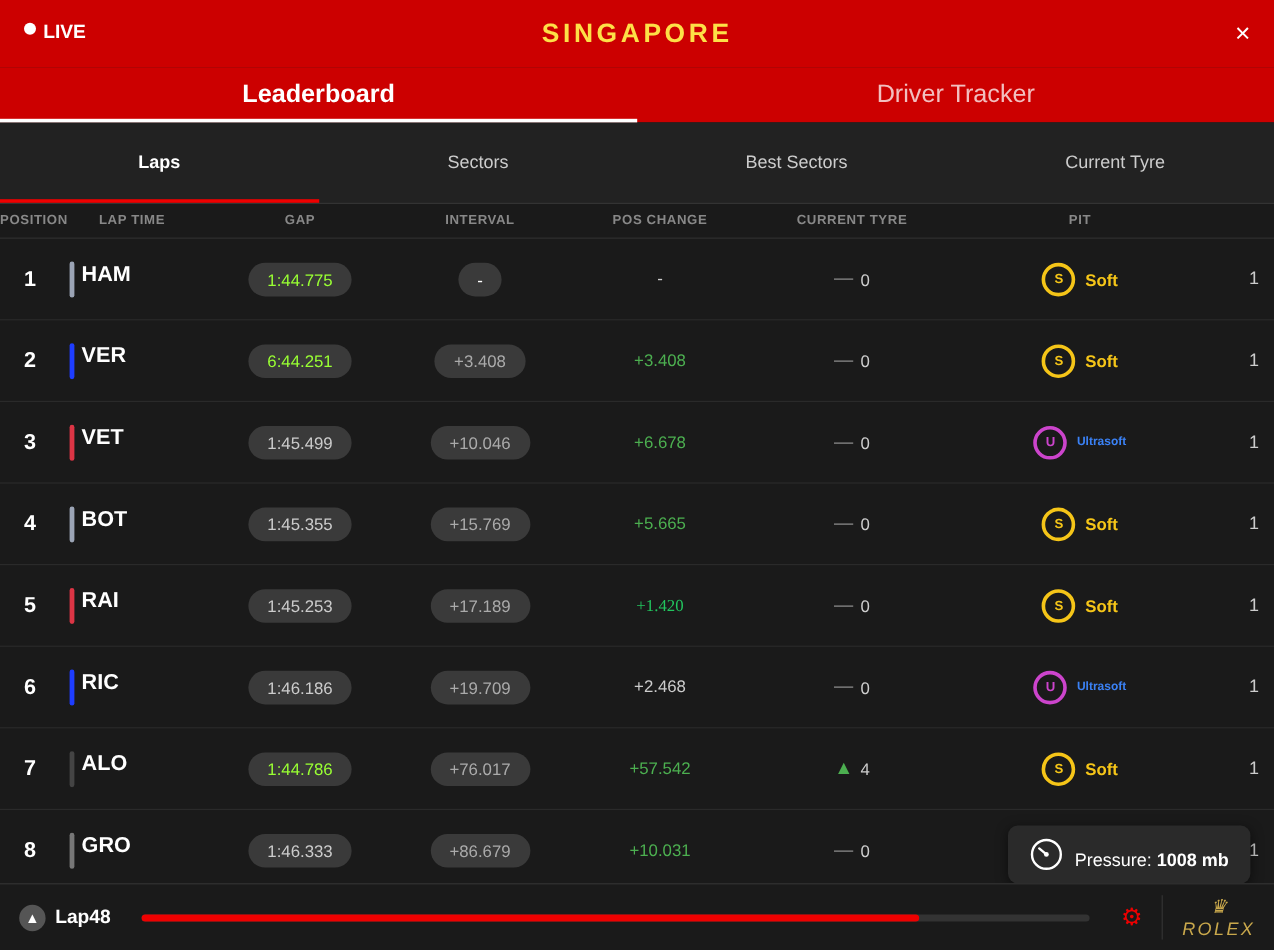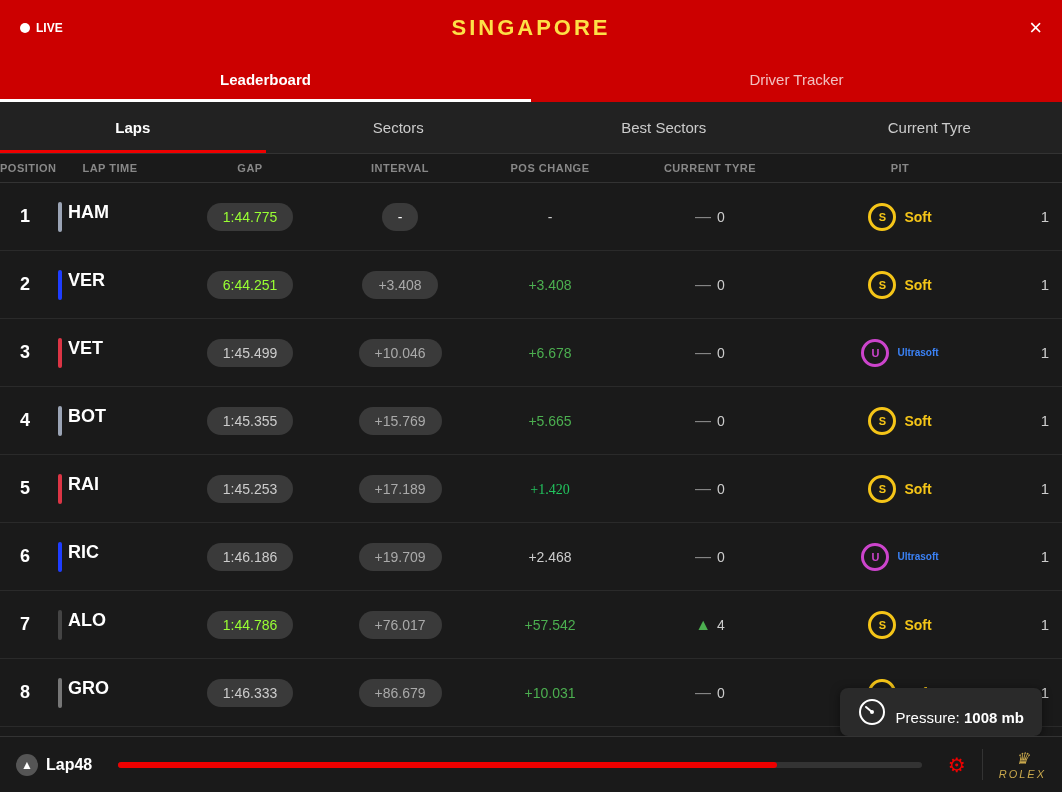--- a/index.html
+++ b/index.html
@@ -19,23 +19,22 @@
       height: 56px;
       display: flex;
       align-items: center;
       justify-content: center;
       position: relative;
     }
     .live-badge {
       position: absolute;
       left: 20px;
       display: flex;
-      align-items: center;
       gap: 6px;
-      font-size: 12px;
+      font-size: 16px;
       font-weight: bold;
       color: #fff;
     }
     .live-dot {
       width: 10px;
       height: 10px;
       background: #fff;
       border-radius: 50%;
     }
     .header-title {
@@ -58,21 +57,21 @@
     .nav-tabs {
       background: #cc0000;
       display: flex;
       height: 46px;
     }
     .nav-tab {
       flex: 1;
       display: flex;
       align-items: center;
       justify-content: center;
-      font-size: 15px;
+      font-size: 21px;
       color: rgba(255,255,255,0.75);
       cursor: pointer;
       position: relative;
     }
     .nav-tab.active {
       color: #fff;
       font-weight: bold;
     }
     .nav-tab.active::after {
       content: '';
@@ -81,21 +80,21 @@
       left: 0;
       right: 0;
       height: 3px;
       background: #fff;
     }
 
     
     .sub-tabs {
       background: #222;
       display: flex;
-      height: 52px;
+      height: 68px;
       border-bottom: 1px solid #333;
     }
     .sub-tab {
       flex: 1;
       display: flex;
       align-items: center;
       justify-content: center;
       font-size: 15px;
       color: #ccc;
       cursor: pointer;
@@ -308,21 +307,21 @@
       border-left: 1px solid #333;
       display: flex;
       flex-direction: column;
       align-items: center;
     }
     .rolex-crown {
       font-size: 16px;
       color: #c9a84c;
     }
     .rolex-text {
-      font-size: 11px;
+      font-size: 15px;
       letter-spacing: 2px;
       color: #c9a84c;
       font-style: italic;
     }
   </style>
 </head>
 <body>
 
 <div class="header">
   <div class="live-badge">

